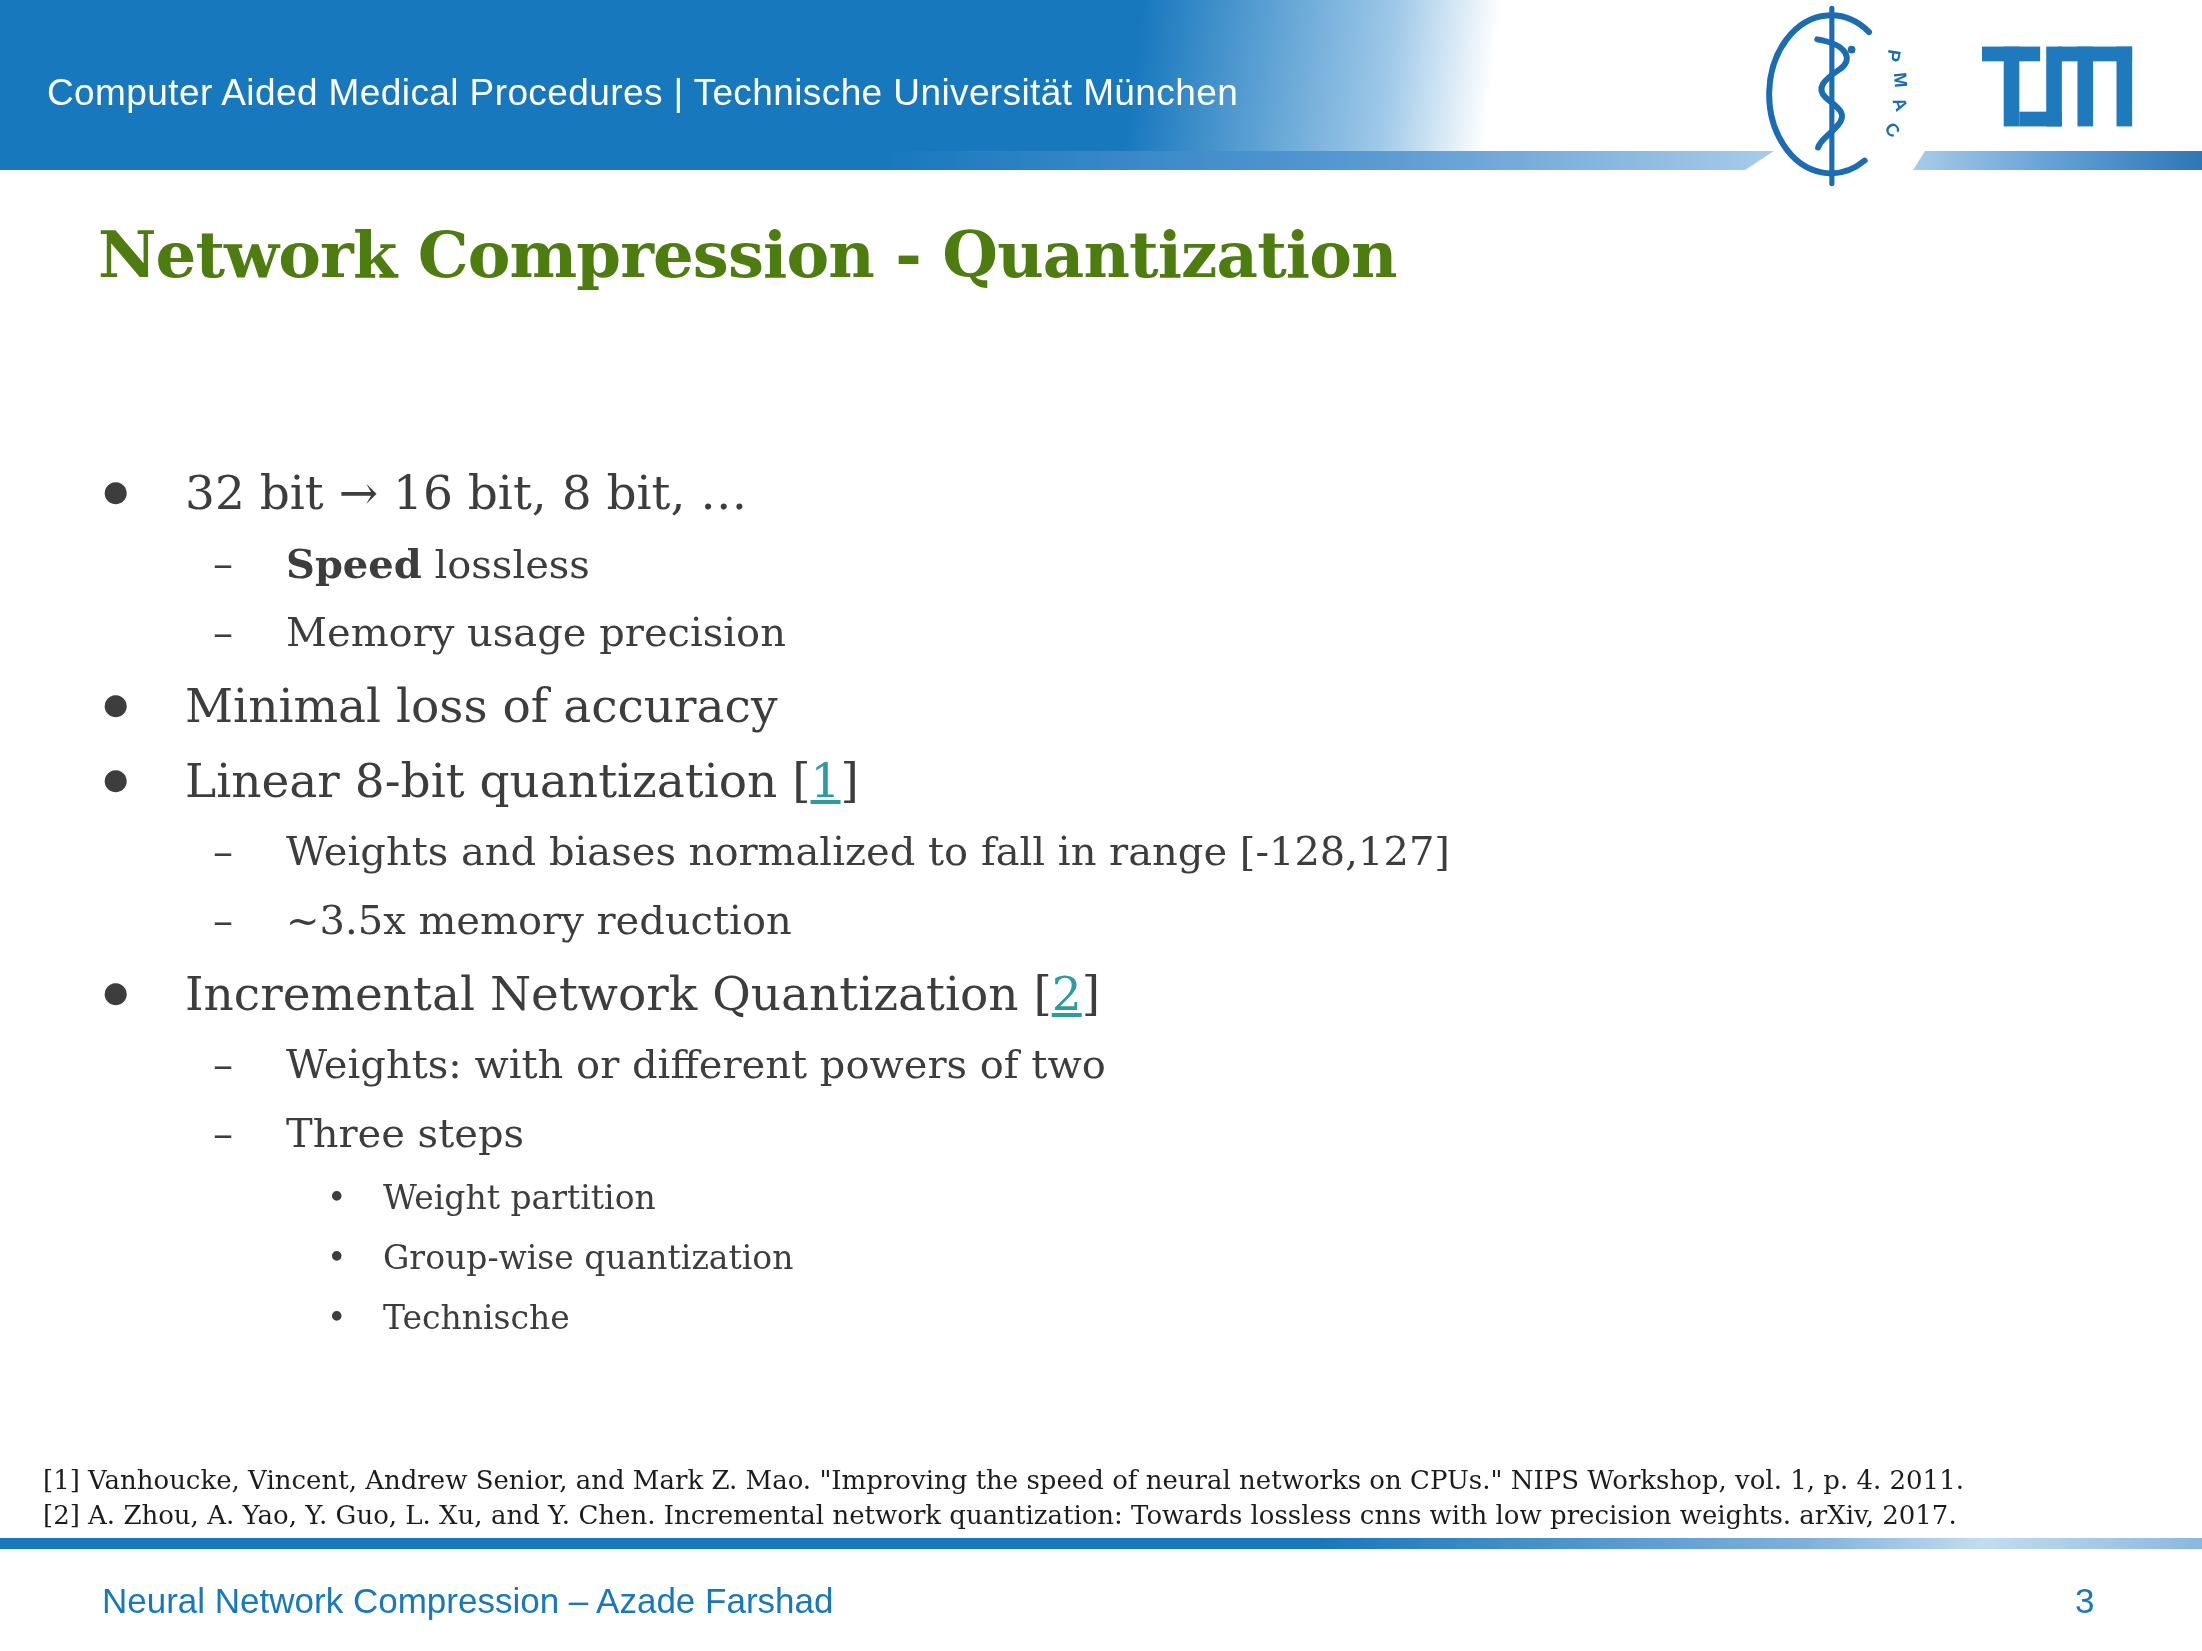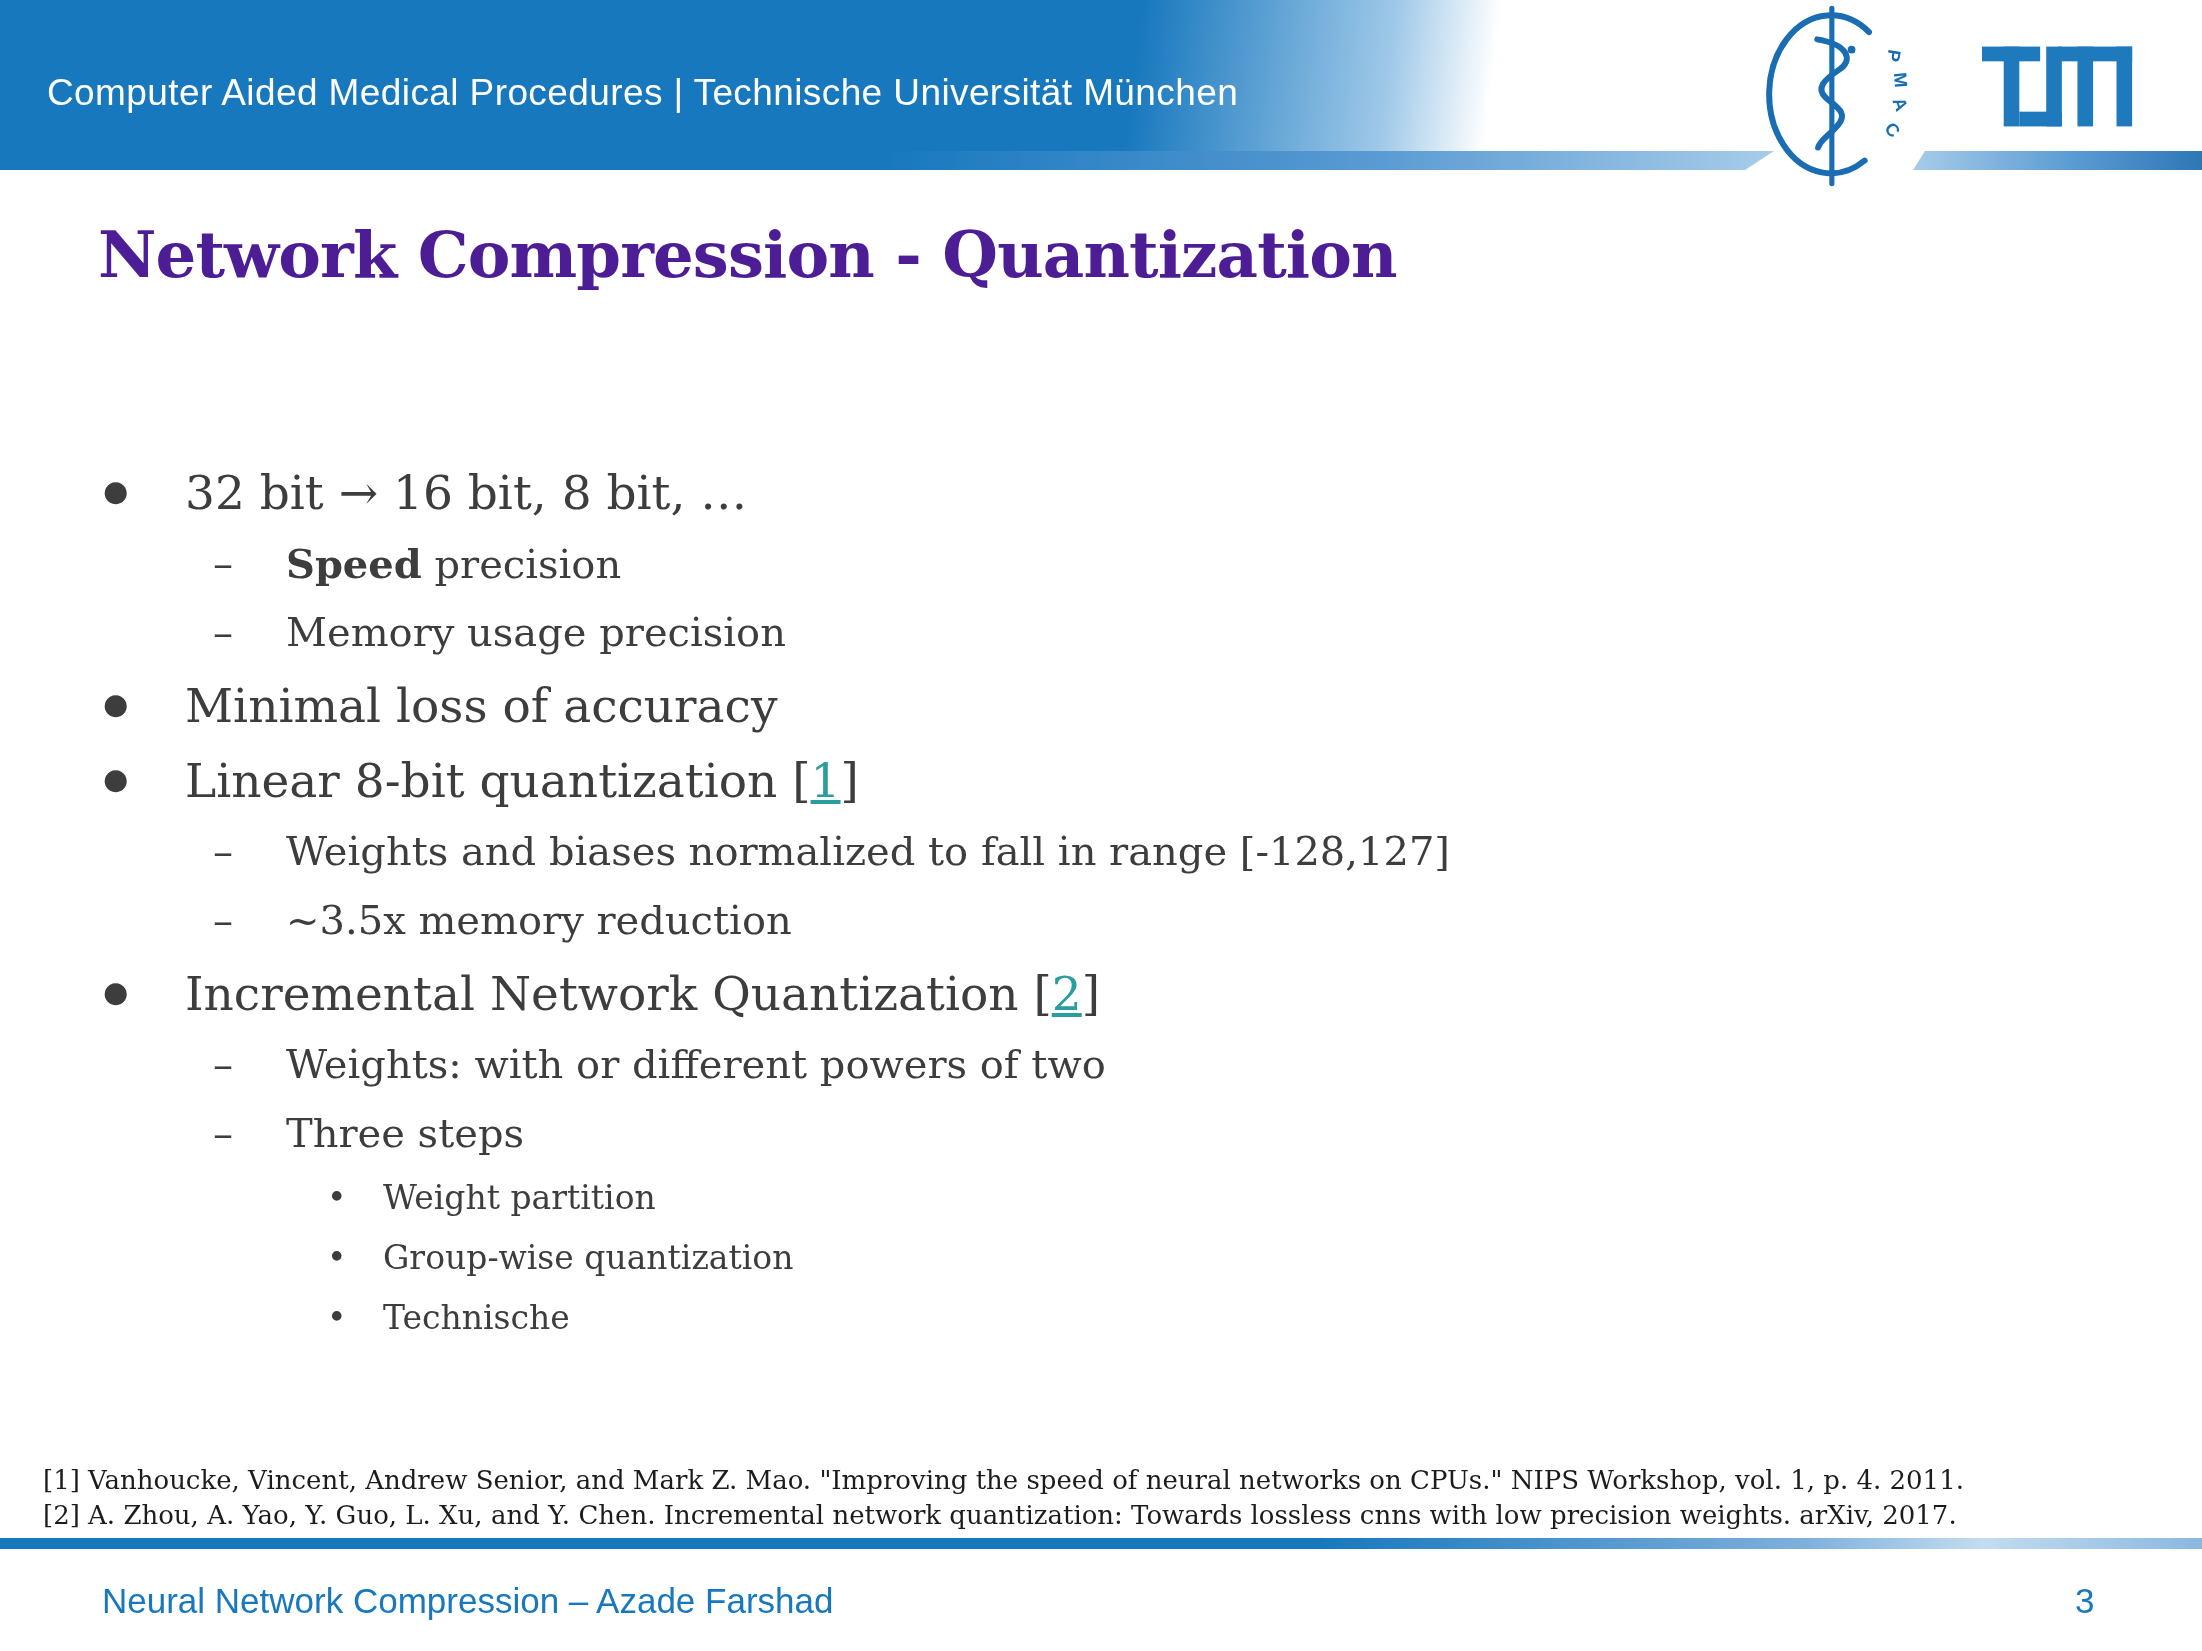--- a/index.html
+++ b/index.html
@@ -25,21 +25,21 @@
   .stripe-right{
     position:absolute;left:1913px;top:151px;width:289px;height:19px;
     background:linear-gradient(to right,#a7cce9 0%,#5b9bd3 55%,#2e77b5 100%);
     clip-path:polygon(12px 0,100% 0,100% 100%,0 100%);
   }
   .camp-logo{position:absolute;left:1764px;top:5.2px;width:146px;height:182px;z-index:5;}
   .tum-logo{position:absolute;left:1982px;top:46px;width:151px;height:81px;z-index:5;}
   
   .slide-title{
     position:absolute;left:98px;top:217px;
-    font-size:64px;font-weight:bold;color:#4c1d95;letter-spacing:-0.9px;white-space:nowrap;
+    font-size:64px;font-weight:bold;color:#4d7c0f;letter-spacing:-0.9px;white-space:nowrap;
   }
   
   .bullets{position:absolute;left:0;top:465px;right:0;color:#3d3d3d;}
   .row{display:flex;align-items:flex-start;line-height:1.18;}
   .row.l1{height:75px;padding-left:103px;font-size:47px;}
   .row.l2{height:69px;padding-left:213px;font-size:40px;}
   .row.l3{height:60px;padding-left:327px;font-size:33px;}
   .mk{flex:0 0 auto;display:inline-block;}
   .l1 .mk{width:82px;font-size:29px;line-height:53px;}
   .l2 .mk{width:73px;}
@@ -101,21 +101,21 @@
 
 <div class="slide-title">Network Compression - Quantization</div>
 
 <div class="bullets">
   <div class="row l1">
     <span class="mk">●</span>
     <span class="tx">32 bit → 16 bit, 8 bit, …</span>
   </div>
   <div class="row l2">
     <span class="mk">–</span>
-    <span class="tx"><b>Speed</b><span> precision</span></span>
+    <span class="tx"><b>Speed</b><span> lossless</span></span>
   </div>
   <div class="row l2">
     <span class="mk">–</span>
     <span class="tx">Memory usage precision</span>
   </div>
   <div class="row l1">
     <span class="mk">●</span>
     <span class="tx">Minimal loss of accuracy</span>
   </div>
   <div class="row l1">

